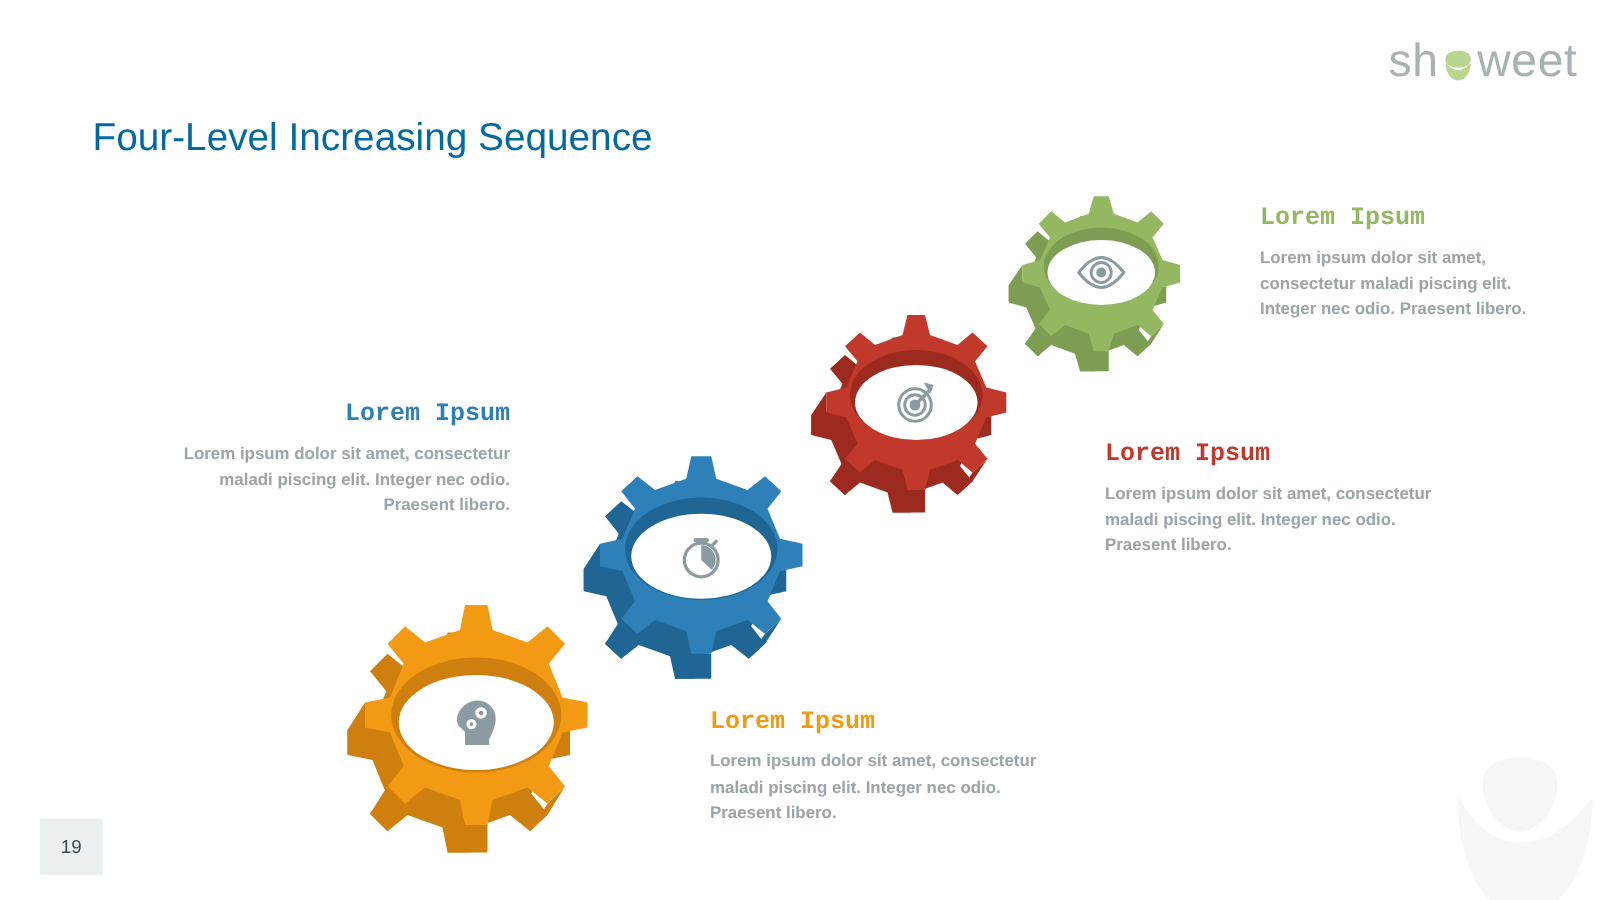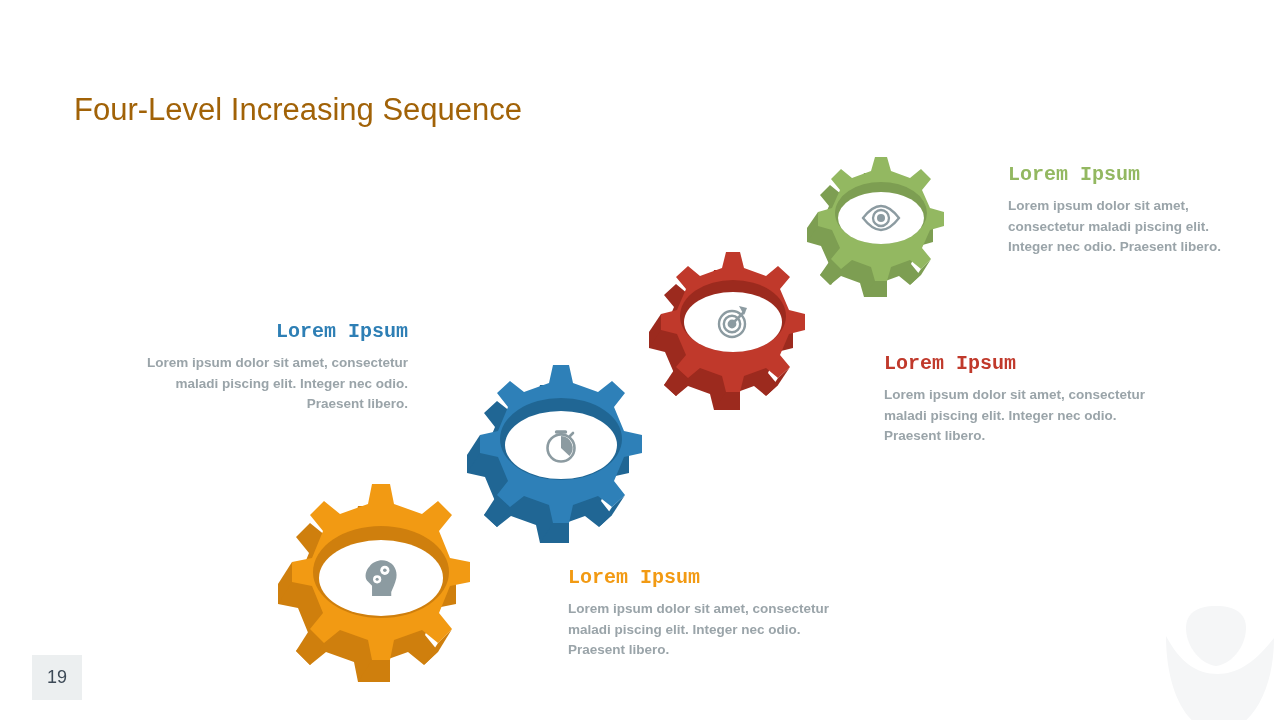--- a/index.html
+++ b/index.html
@@ -30,21 +30,21 @@
     color: #303c49;
     line-height: 1.0;
     white-space: nowrap;
   }
   #page-subtitle {
     position: absolute;
     left: 74px;
     top: 93px;
     font-size: 31px;
     font-weight: normal;
-    color: #a16207;
+    color: #0369a1;
     line-height: 1.1;
     white-space: nowrap;
   }
 
   
   #brand-logo {
     position: absolute;
     right: 18px;
     top: 26px;
     display: flex;
@@ -81,21 +81,21 @@
   #page-number {
     position: absolute;
     left: 32px;
     bottom: 20px;
     width: 50px;
     height: 45px;
     background: #eceff0;
     display: flex;
     align-items: center;
     justify-content: center;
-    font-size: 18px;
+    font-size: 15px;
     color: #3d4a57;
   }
 
   
   .gear {
     position: absolute;
   }
   .gear svg { display: block; overflow: visible; }
 
   
@@ -128,20 +128,30 @@
   #block-orange { left: 568px;  top: 566px;  width: 290px; text-align: left; }
   #block-orange .block-title { color: #f29a13; }
 </style>
 </head>
 <body>
 
 <div id="slide">
 
   <div id="page-subtitle">Four-Level Increasing Sequence</div>
 
+  <div id="brand-logo">
+    <span class="brand-text">sh</span>
+    <span class="brand-mark">
+      <svg viewBox="0 0 32 32" width="27" height="27" aria-hidden="true">
+        <path d="M16 2 C9 2 4 5 4 10 C4 15 9 18 16 18 C23 18 28 15 28 10 C28 5 23 2 16 2 Z" fill="#b9d68e"></path>
+        <path d="M4 13 C4 22 9 30 16 30 C23 30 28 22 28 13 C24 18 20 20 16 20 C12 20 8 18 4 13 Z" fill="#b9d68e"></path>
+      </svg>
+    </span>
+    <span class="brand-text">weet</span>
+  </div>
 
   <div id="watermark">
     <svg viewBox="0 0 150 140" width="150" height="140" aria-hidden="true">
       <path d="M78 12 C58 12 48 20 48 34 C48 52 62 70 78 72 C94 70 108 52 108 34 C108 20 98 12 78 12 Z" fill="#f5f6f7"></path>
       <path d="M28 42 C28 98 50 138 80 138 C112 138 136 98 136 44 C116 70 98 80 80 80 C58 80 42 68 28 42 Z" fill="#f5f6f7"></path>
     </svg>
   </div>
 
   <div id="page-number">
     <span>19</span>

